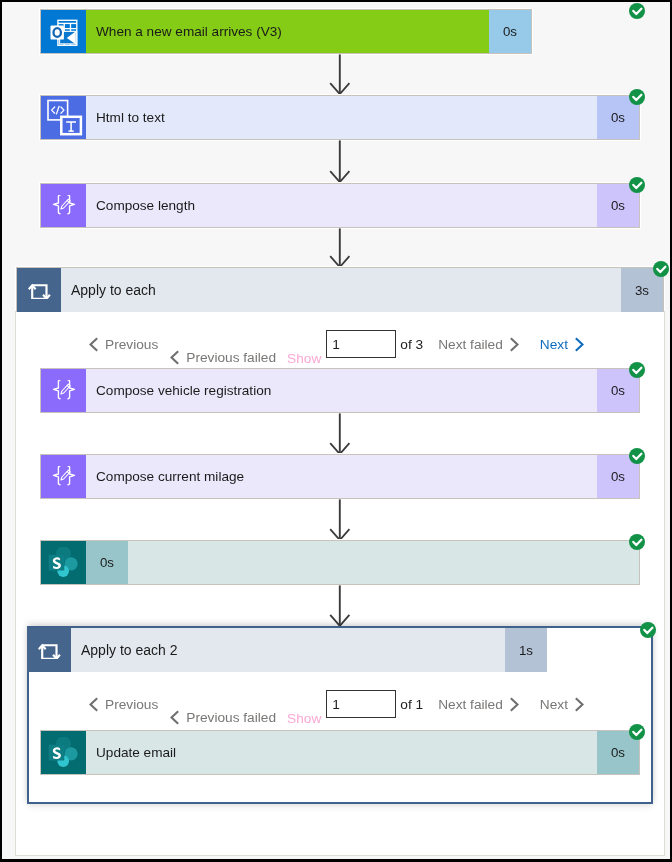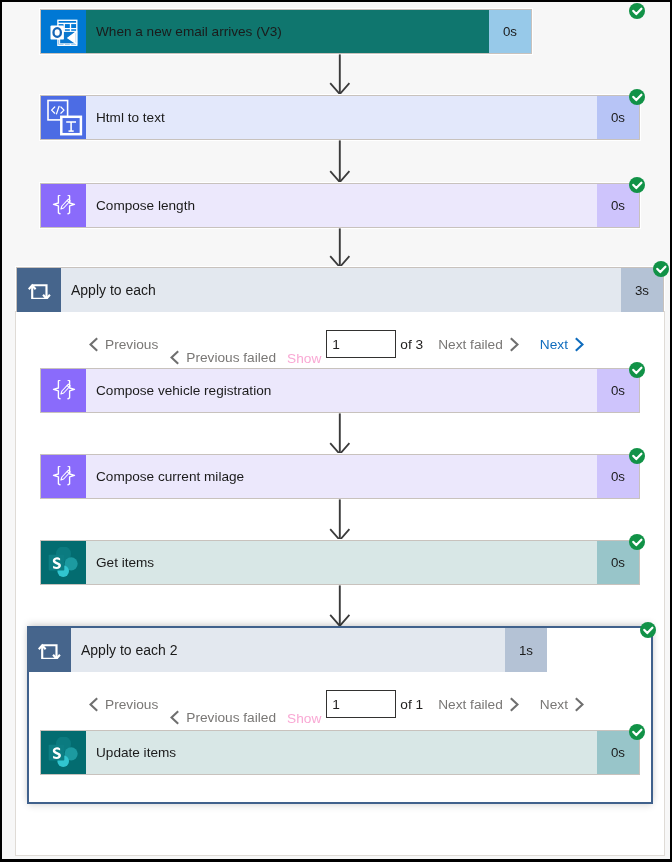--- a/index.html
+++ b/index.html
@@ -47,21 +47,21 @@
   .pager .nf{margin-left:15px;display:flex;align-items:center;}
   .pager .nx{margin-left:21px;display:flex;align-items:center;color:#0f6cbd;}
   .pager .nf .lbl,.pager .nx .lbl{margin-left:0;margin-right:6px;}
 </style>
 </head>
 <body>
 
 <div id="frame">
   <div id="page"></div>
 
-  <div class="card" style="left:40px;top:9px;width:492px;height:45px;background:#0f766e;">
+  <div class="card" style="left:40px;top:9px;width:492px;height:45px;background:#84cc16;">
     <div class="ibox" style="background:#0078d4;flex-basis:45px">
     <svg width="30" height="36" viewBox="-0.9 -0.8 30 36">
       <g fill="none" stroke="#fff" stroke-width="1.35">
         <rect x="8.0" y="5.5" width="18.9" height="25.0"></rect>
         <path d="M8.0 8.6h18.9"></path>
         <path d="M14.3 8.6v21.9M20.6 8.6v21.9M8.0 13.8h18.9M8.0 19.0h18.9M8.0 24.2h18.9"></path>
       </g>
       <path d="M9.6 16.6h17.1v12.5H9.6z" fill="#0a78cf"></path>
       <g fill="none" stroke="#fff" stroke-width="1.3" opacity="0.9">
         <path d="M9.6 16.6h17.1v12.5H9.6z"></path>
@@ -241,21 +241,20 @@
   <div class="card" style="left:40px;top:540px;width:600px;height:45px;background:#d8e7e6;">
     <div class="ibox" style="background:#036c70;flex-basis:45px">
     <svg width="31" height="32" viewBox="-0.5 1.5 31 32">
       <circle cx="15.0" cy="8.4" r="7.6" fill="#0b7b80"></circle>
       <circle cx="22.6" cy="18.3" r="6.6" fill="#1c9aa0"></circle>
       <circle cx="14.7" cy="25.6" r="5.8" fill="#31c5cf"></circle>
       <rect x="0.2" y="9.2" width="15.6" height="15.9" rx="0.8" fill="#0d7e83"></rect>
       <path d="M11.6 12.9a5.0 5.0 0 0 0-4.3-0.9c-1.9 0.4-3.0 1.7-3.0 3.3 0 1.8 1.3 2.7 3.3 3.4 1.7 0.6 2.3 0.9 2.3 1.6 0 0.7-0.7 1.2-1.9 1.2-1.3 0-2.5-0.5-3.4-1.2v2.4c1.1 0.6 2.3 0.8 3.6 0.8 2.5 0 4.2-1.3 4.2-3.4 0-1.7-1.0-2.6-3.2-3.4-1.8-0.6-2.4-0.9-2.4-1.6 0-0.6 0.6-1.0 1.7-1.0 1.1 0 2.2 0.3 3.1 0.9z" fill="#fff"></path>
     </svg>
       </div>
-    <div class="title" style="padding-left:10px">Get items</div>
     <div class="dur" style="background:#98c5c9">0s</div>
   </div>
   <div class="chk" style="left:629px;top:533.5px">
       <svg width="16.2" height="16.2" viewBox="0 0 16.2 16.2">
     <path d="M4.3 7.9 7.3 11.1 12.4 5.7" fill="none" stroke="#fff" stroke-width="2.25" stroke-linecap="round" stroke-linejoin="round"></path>
       </svg>
     </div>
     <svg class="arrow" style="top:585.3px;height:41.5px" width="22" height="41.5" viewBox="0 0 22 41.5" preserveAspectRatio="none">
      <path d="M10.8 0.4V40.9" fill="none" stroke="#3b3b3b" stroke-width="1.9"></path>
      <path d="M1.2 29.9 10.8 40.9 20.4 29.9" fill="none" stroke="#3b3b3b" stroke-width="1.8" stroke-linecap="butt" stroke-linejoin="miter"></path>
@@ -312,21 +311,21 @@
   <div class="card" style="left:40px;top:730px;width:600px;height:45px;background:#d8e7e6;">
     <div class="ibox" style="background:#036c70;flex-basis:45px">
     <svg width="31" height="32" viewBox="-0.5 1.5 31 32">
       <circle cx="15.0" cy="8.4" r="7.6" fill="#0b7b80"></circle>
       <circle cx="22.6" cy="18.3" r="6.6" fill="#1c9aa0"></circle>
       <circle cx="14.7" cy="25.6" r="5.8" fill="#31c5cf"></circle>
       <rect x="0.2" y="9.2" width="15.6" height="15.9" rx="0.8" fill="#0d7e83"></rect>
       <path d="M11.6 12.9a5.0 5.0 0 0 0-4.3-0.9c-1.9 0.4-3.0 1.7-3.0 3.3 0 1.8 1.3 2.7 3.3 3.4 1.7 0.6 2.3 0.9 2.3 1.6 0 0.7-0.7 1.2-1.9 1.2-1.3 0-2.5-0.5-3.4-1.2v2.4c1.1 0.6 2.3 0.8 3.6 0.8 2.5 0 4.2-1.3 4.2-3.4 0-1.7-1.0-2.6-3.2-3.4-1.8-0.6-2.4-0.9-2.4-1.6 0-0.6 0.6-1.0 1.7-1.0 1.1 0 2.2 0.3 3.1 0.9z" fill="#fff"></path>
     </svg>
       </div>
-    <div class="title" style="padding-left:10px">Update items</div>
+    <div class="title" style="padding-left:10px">Update email</div>
     <div class="dur" style="background:#98c5c9">0s</div>
   </div>
   <div class="chk" style="left:629px;top:723.5px">
       <svg width="16.2" height="16.2" viewBox="0 0 16.2 16.2">
     <path d="M4.3 7.9 7.3 11.1 12.4 5.7" fill="none" stroke="#fff" stroke-width="2.25" stroke-linecap="round" stroke-linejoin="round"></path>
       </svg>
     </div>
   </div>
 
 </body></html>

